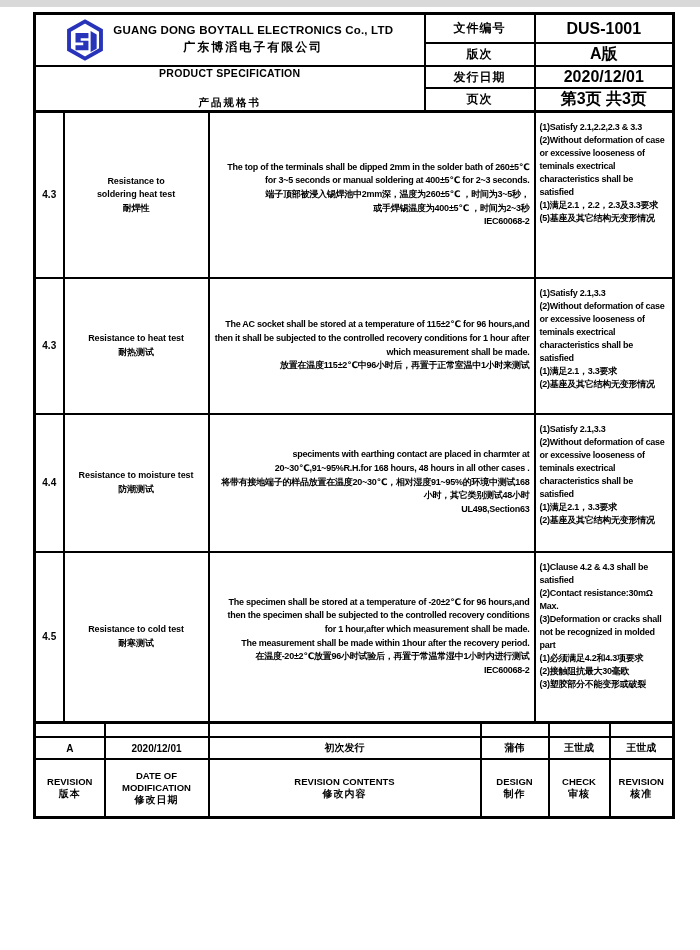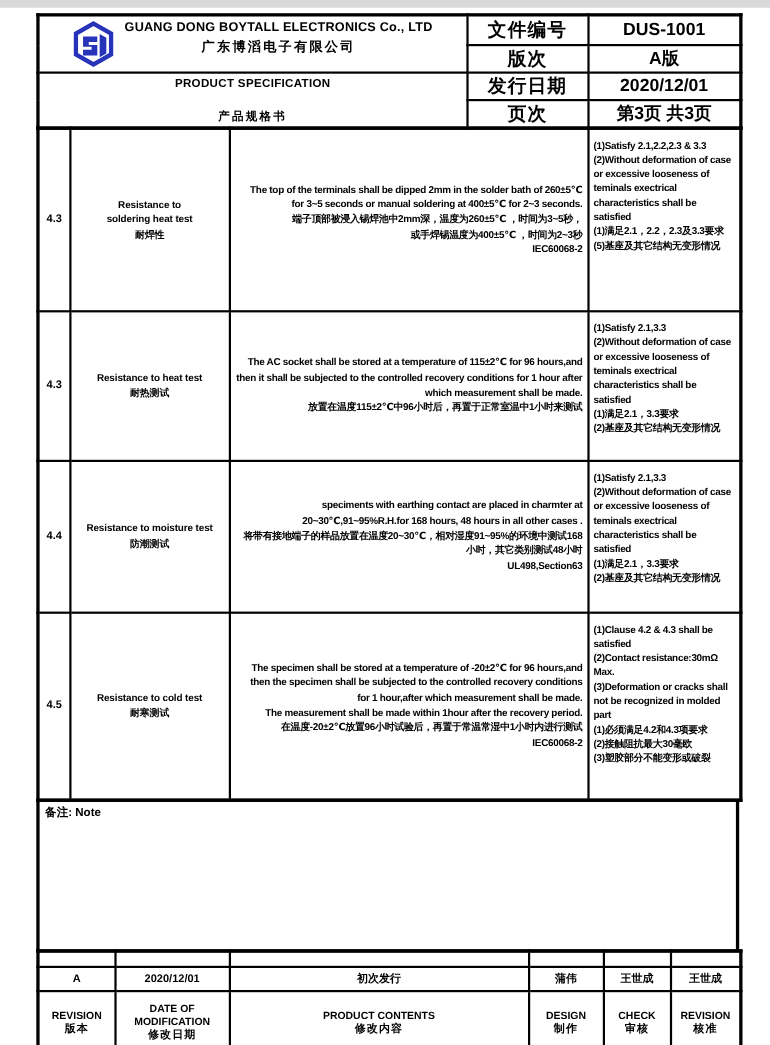--- a/index.html
+++ b/index.html
@@ -10,23 +10,23 @@
   }
   .scan-band { position:absolute; top:0; left:0; width:700px; height:7px; background:#d9d9d9; }
   .sheet { position:absolute; left:33px; top:12px; width:639px; }
 
   table { border-collapse:collapse; table-layout:fixed; width:639px; }
   table + table, table + div, div + table { margin-top:-3px; }
   table, .note-box { border:3px solid #000; box-sizing:border-box; }
   td { border:2px solid #000; padding:0; text-align:center; vertical-align:middle; overflow:hidden; }
 
   
-  .hdr td.lbl { font-size:17px; letter-spacing:1px;font-family:Liberation Serif, serif; }
+  .hdr td.lbl { font-size:12px; letter-spacing:1px;font-family:Liberation Serif, serif; }
   .hdr td.val { font-size:16px; }
-  .company-flex { display:flex; justify-content:center; gap:9px; padding:2px 4px; }
+  .company-flex { display:flex; align-items:center; justify-content:center; gap:9px; padding:2px 4px; }
   .company-lines { text-align:center; }
   .company-en { font-size:11.5px; letter-spacing:0.2px; }
   .company-cn { font-size:12px; letter-spacing:2px; margin-top:3px; }
   .product-cell .t-en { font-size:10.5px; letter-spacing:0.3px; }
   .product-cell .t-cn { font-size:10.5px; letter-spacing:2px; margin-top:17px; }
   .logo-svg { display:block; }
   .logo-stroke { fill:none; stroke:var(--logo-blue,#2733b8); }
   .logo-fill { fill:var(--logo-blue,#2733b8); }
 
   
@@ -172,23 +172,20 @@
         <td class="req">(1)Clause 4.2 &amp; 4.3 shall be satisfied
 (2)Contact resistance:30mΩ Max.
 (3)Deformation or cracks shall not be recognized in molded part
 (1)必须满足4.2和4.3项要求
 (2)接触阻抗最大30毫欧
 (3)塑胶部分不能变形或破裂</td>
       </tr>
     </tbody>
       </table>
 
-    <div class="note-box">
-      <div class="note-label">备注: Note</div>
-    </div>
 
     <table class="rev">
       <colgroup>
         <col style="width:70px">
           <col style="width:104px">
           <col style="width:272px">
         <col style="width:68px">
           <col style="width:61px">
           <col style="width:64px">
       </colgroup>
@@ -212,21 +209,21 @@
       <tr class="head-row">
         <td class="hdr-cell">
           <div class="h-en">REVISION</div>
           <div class="h-cn">版本</div>
         </td>
         <td class="hdr-cell">
           <div class="h-en">DATE OF MODIFICATION</div>
           <div class="h-cn">修改日期</div>
         </td>
         <td class="hdr-cell">
-          <div class="h-en">PRODUCT CONTENTS</div>
+          <div class="h-en">REVISION CONTENTS</div>
           <div class="h-cn">修改内容</div>
         </td>
         <td class="hdr-cell">
           <div class="h-en">DESIGN</div>
           <div class="h-cn">制作</div>
         </td>
         <td class="hdr-cell">
           <div class="h-en">CHECK</div>
           <div class="h-cn">审核</div>
         </td>

